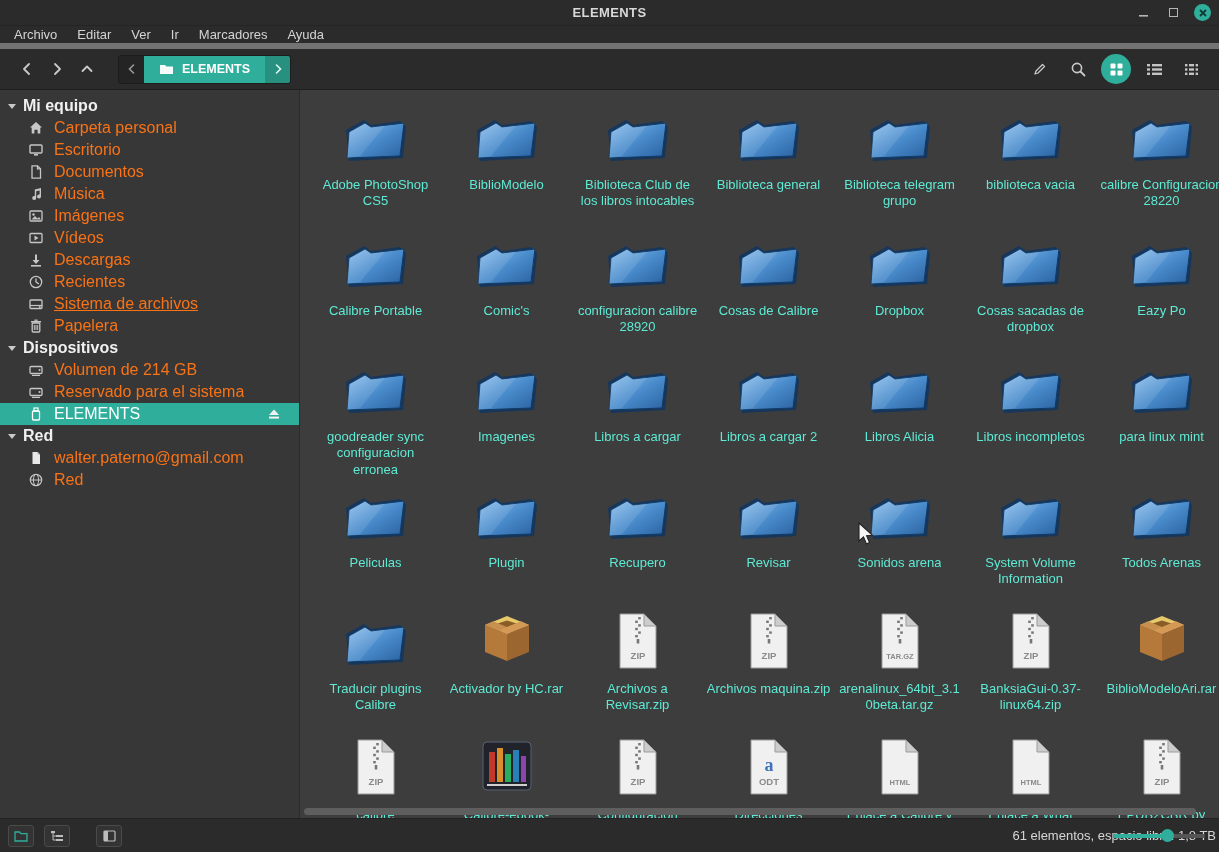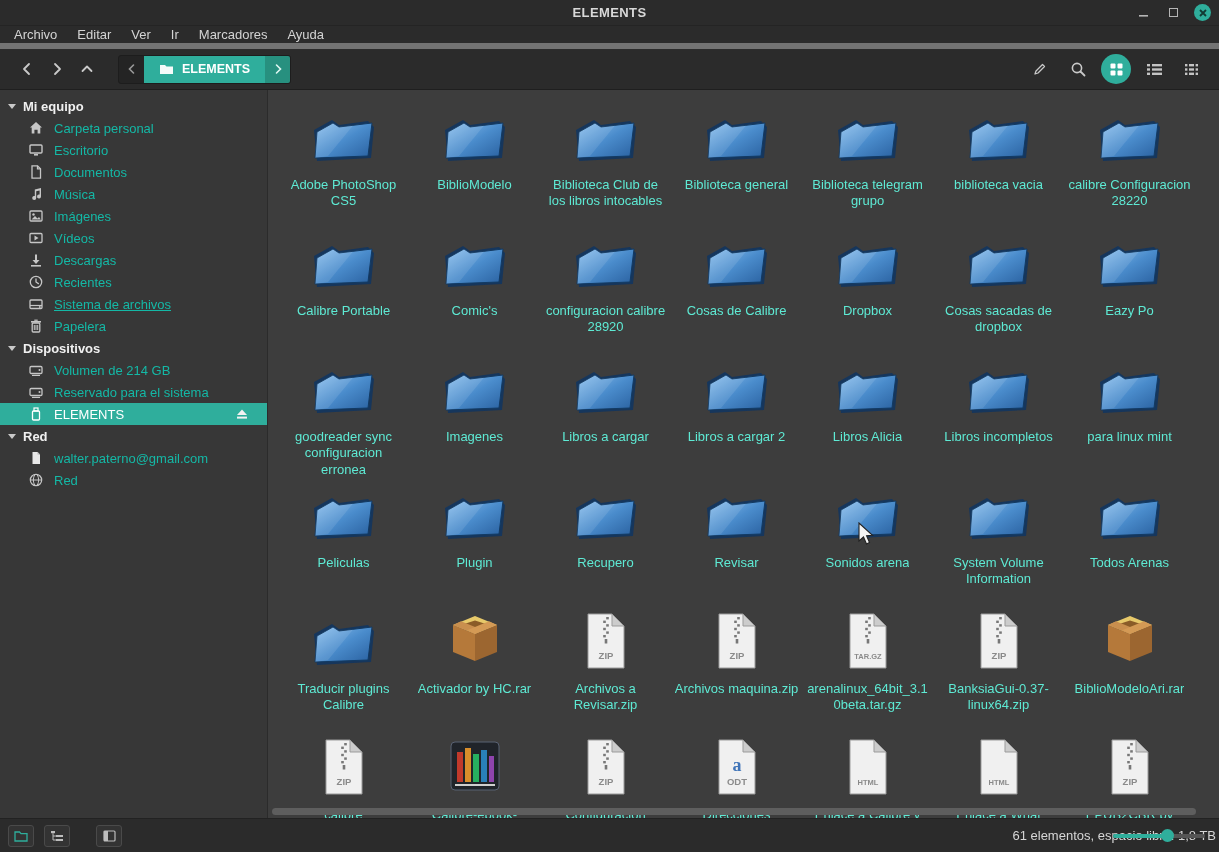--- a/index.html
+++ b/index.html
@@ -34,26 +34,26 @@
   .crumb-current { background:var(--accent,#2fae9c); color:#ffffff; font-weight:bold; font-size:12.5px;
     display:flex; align-items:center; gap:8px; padding:0 15px; }
   .crumb-next { background:#27907f; }
   .tool-right { margin-left:auto; display:flex; align-items:center; gap:8px; }
   .tool-btn { width:30px; height:30px; display:flex; align-items:center; justify-content:center; border-radius:3px; }
   .view-btn.active { background:var(--accent,#2fae9c); border-radius:50%; }
 
   
   .content { flex:1; display:flex; min-height:0; position:relative; }
 
-  .sidebar { width:268px; flex:none; background:#373737; border-right:1px solid #2b2b2b;
-    padding-top:5px; font-size:13px; overflow:hidden; }
+  .sidebar { width:300px; flex:none; background:#373737; border-right:1px solid #2b2b2b;
+    padding-top:5px; font-size:16px; overflow:hidden; }
   .side-header { display:flex; align-items:center; gap:7px; padding:4px 8px; font-weight:bold; color:#f0f0f0; height:22px; }
   .tri { width:0; height:0; border-left:4.5px solid transparent; border-right:4.5px solid transparent;
     border-top:5.5px solid #c9c9c9; }
-  .side-item { display:flex; align-items:center; gap:10px; padding:0 8px 0 28px; color:#14b8a6; height:22px; }
+  .side-item { display:flex; align-items:center; gap:10px; padding:0 8px 0 28px; color:#f97316; height:22px; }
   .side-item.selected { background:var(--accent,#2fae9c); color:#ffffff; }
   .side-icon { width:16px; height:16px; display:flex; align-items:center; justify-content:center; flex:none; }
   .side-label { white-space:nowrap; overflow:hidden; text-overflow:ellipsis; }
   .side-label.underlined { text-decoration:underline; }
   .eject { margin-left:auto; margin-right:10px; display:flex; align-items:center; }
 
   .main { flex:1; position:relative; background:#3d3d3d; overflow:hidden; }
   .grid { display:grid; grid-template-columns:repeat(7,131px); padding:14px 0 0 10px; }
   .grid-item { height:126px; display:flex; flex-direction:column; align-items:center; padding-top:4px; }
   .gi-icon { height:64px; display:flex; justify-content:center; }

